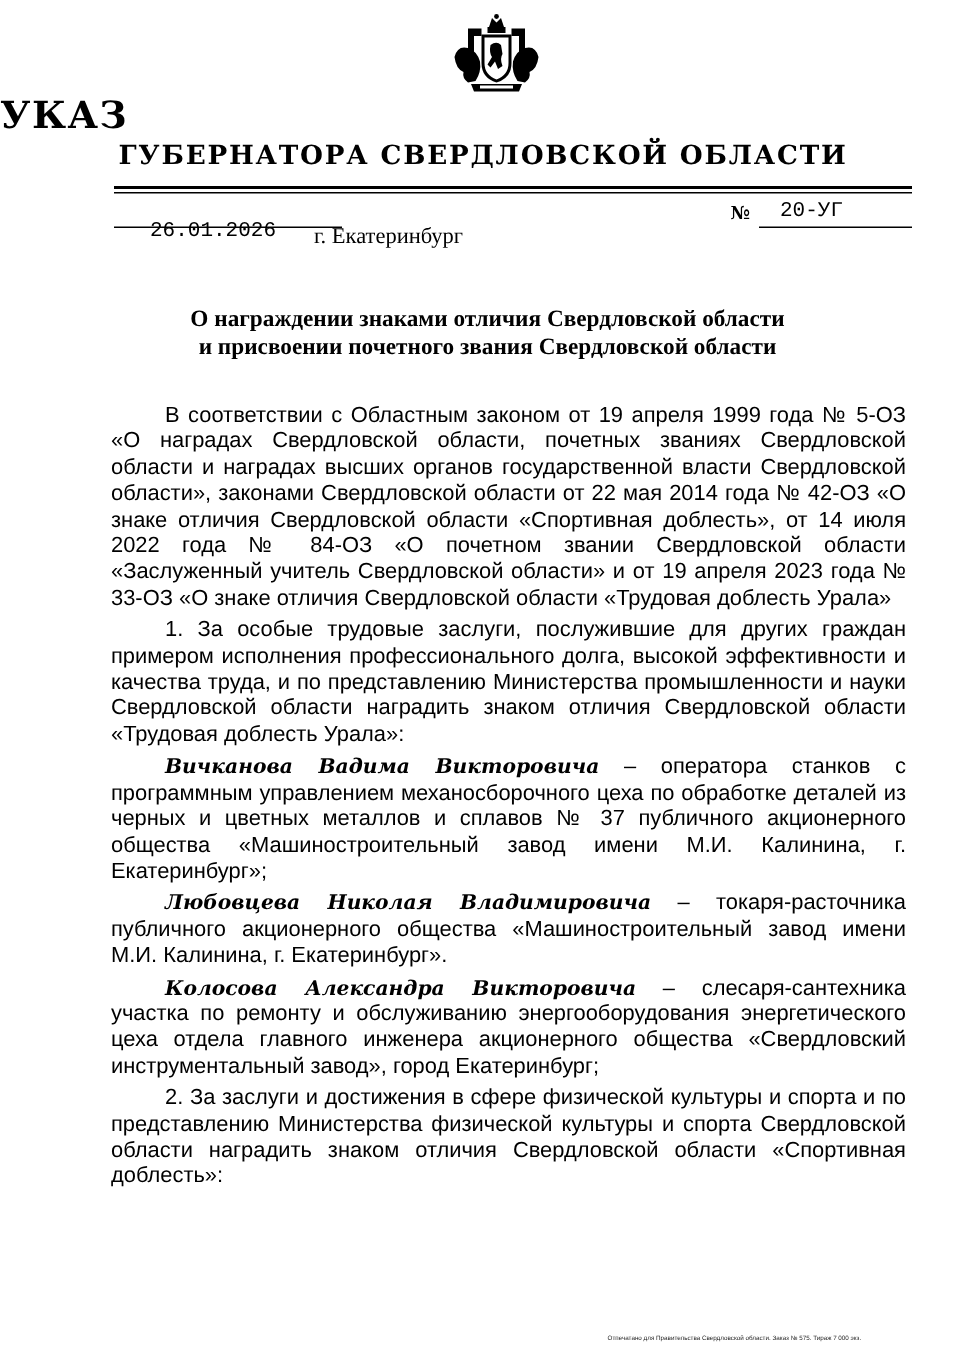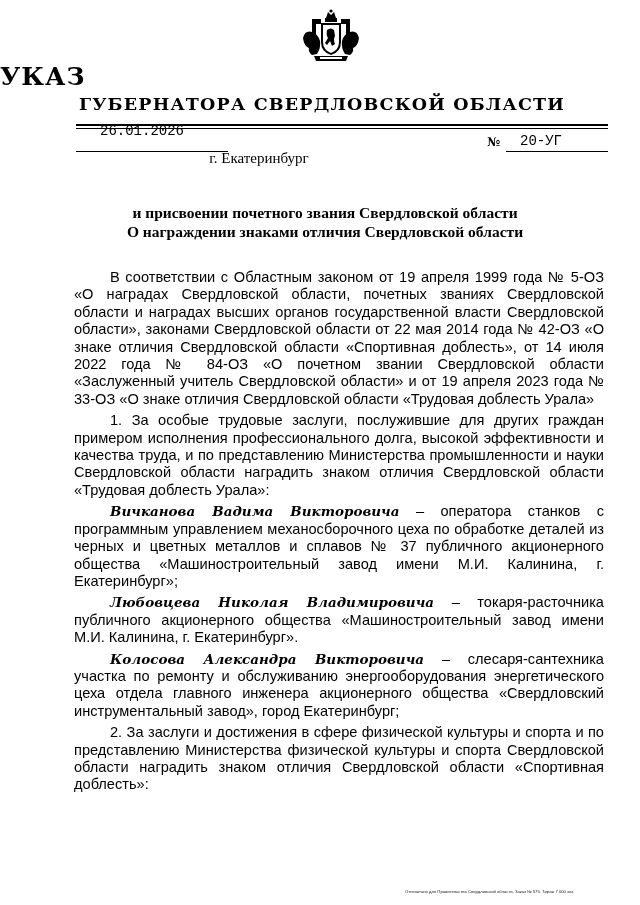--- a/index.html
+++ b/index.html
@@ -2,21 +2,21 @@
 <html><head>
 <meta charset="utf-8">
 <style>
   html, body { margin:0; padding:0; background:#ffffff; }
   body { width:640px; height:905px; position:relative; overflow:hidden; color:#000; font-family:"Liberation Serif", serif; }
   .emblem { position:absolute; left:300px; top:8px; width:62px; height:58px; }
   .title-ukaz { position:absolute; left:0; width:640px; top:62px; font-family:"DejaVu Serif", serif; font-weight:bold; font-size:25px; letter-spacing:1px; }
   .title-gov { position:absolute; left:0; width:556px; top:94px; text-align:center; font-family:"DejaVu Serif", serif; font-weight:bold; font-size:17.5px; letter-spacing:1.2px;margin-left:44px; }
   .rule-thick { position:absolute; left:76px; width:532px; top:124px; height:2px; background:#000; }
   .rule-thin { position:absolute; left:76px; width:532px; top:128px; height:1px; background:#000; }
-  .date { position:absolute; left:100px; top:123px; font-family:"Liberation Mono", monospace; font-size:14px; }
+  .date { position:absolute; left:100px; top:146px; font-family:"Liberation Mono", monospace; font-size:14px; }
   .date-line { position:absolute; left:76px; width:152px; top:151px; height:1px; background:#000; }
   .num-sign { position:absolute; left:487px; top:135px; font-family:"DejaVu Serif", serif; font-weight:bold; font-size:12px; }
   .num-value { position:absolute; left:520px; top:133px; font-family:"Liberation Mono", monospace; font-size:14px; }
   .num-line { position:absolute; left:506px; width:102px; top:151px; height:1px; background:#000; }
   .city { position:absolute; left:0; width:518px; top:150px; text-align:center; font-size:15px; }
   .subject { position:absolute; left:60px; width:530px; top:203px; text-align:center; font-weight:bold; font-size:15.5px; line-height:19px; }
   .body { position:absolute; left:70px; width:538px; top:265px; font-family:"Liberation Sans", sans-serif; font-size:14.6px; line-height:17.4px; text-align:justify; }
   .body p { margin:4px; text-indent:36px; }
   .body p.noindent { text-indent:0; }
   .decree { font-family:"DejaVu Serif", serif; font-weight:bold; font-size:15px; letter-spacing:0.3px; }
@@ -60,22 +60,22 @@
 <div class="date">26.01.2026</div>
 <div class="date-line"></div>
 
 <div class="num-sign">№</div>
 <div class="num-value">20-УГ</div>
 <div class="num-line"></div>
 
 <div class="city">г. Екатеринбург</div>
 
 <div class="subject">
+  <div>О награждении знаками отличия Свердловской области</div>
   <div>и присвоении почетного звания Свердловской области</div>
-  <div>О награждении знаками отличия Свердловской области</div>
 </div>
 
 <div class="body">
   <p>В соответствии с Областным законом от 19 апреля 1999 года № 5-ОЗ «О наградах Свердловской области, почетных званиях Свердловской области и наградах высших органов государственной власти Свердловской области», законами Свердловской области от 22 мая 2014 года № 42-ОЗ «О знаке отличия Свердловской области «Спортивная доблесть», от 14 июля 2022 года № 84-ОЗ «О почетном звании Свердловской области «Заслуженный учитель Свердловской области» и от 19 апреля 2023 года № 33-ОЗ «О знаке отличия Свердловской области «Трудовая доблесть Урала»</p>
 
   <p>1. За особые трудовые заслуги, послужившие для других граждан примером исполнения профессионального долга, высокой эффективности и качества труда, и по представлению Министерства промышленности и науки Свердловской области наградить знаком отличия Свердловской области «Трудовая доблесть Урала»:</p>
   <p><span class="name">Вичканова Вадима Викторовича</span><span> – оператора станков с программным управлением механосборочного цеха по обработке деталей из черных и цветных металлов и сплавов № 37 публичного акционерного общества «Машиностроительный завод имени М.И. Калинина, г. Екатеринбург»;</span></p>
   <p><span class="name">Любовцева Николая Владимировича</span><span> – токаря-расточника публичного акционерного общества «Машиностроительный завод имени М.И. Калинина, г. Екатеринбург».</span></p>
   <p><span class="name">Колосова Александра Викторовича</span><span> – слесаря-сантехника участка по ремонту и обслуживанию энергооборудования энергетического цеха отдела главного инженера акционерного общества «Свердловский инструментальный завод», город Екатеринбург;</span></p>
 

